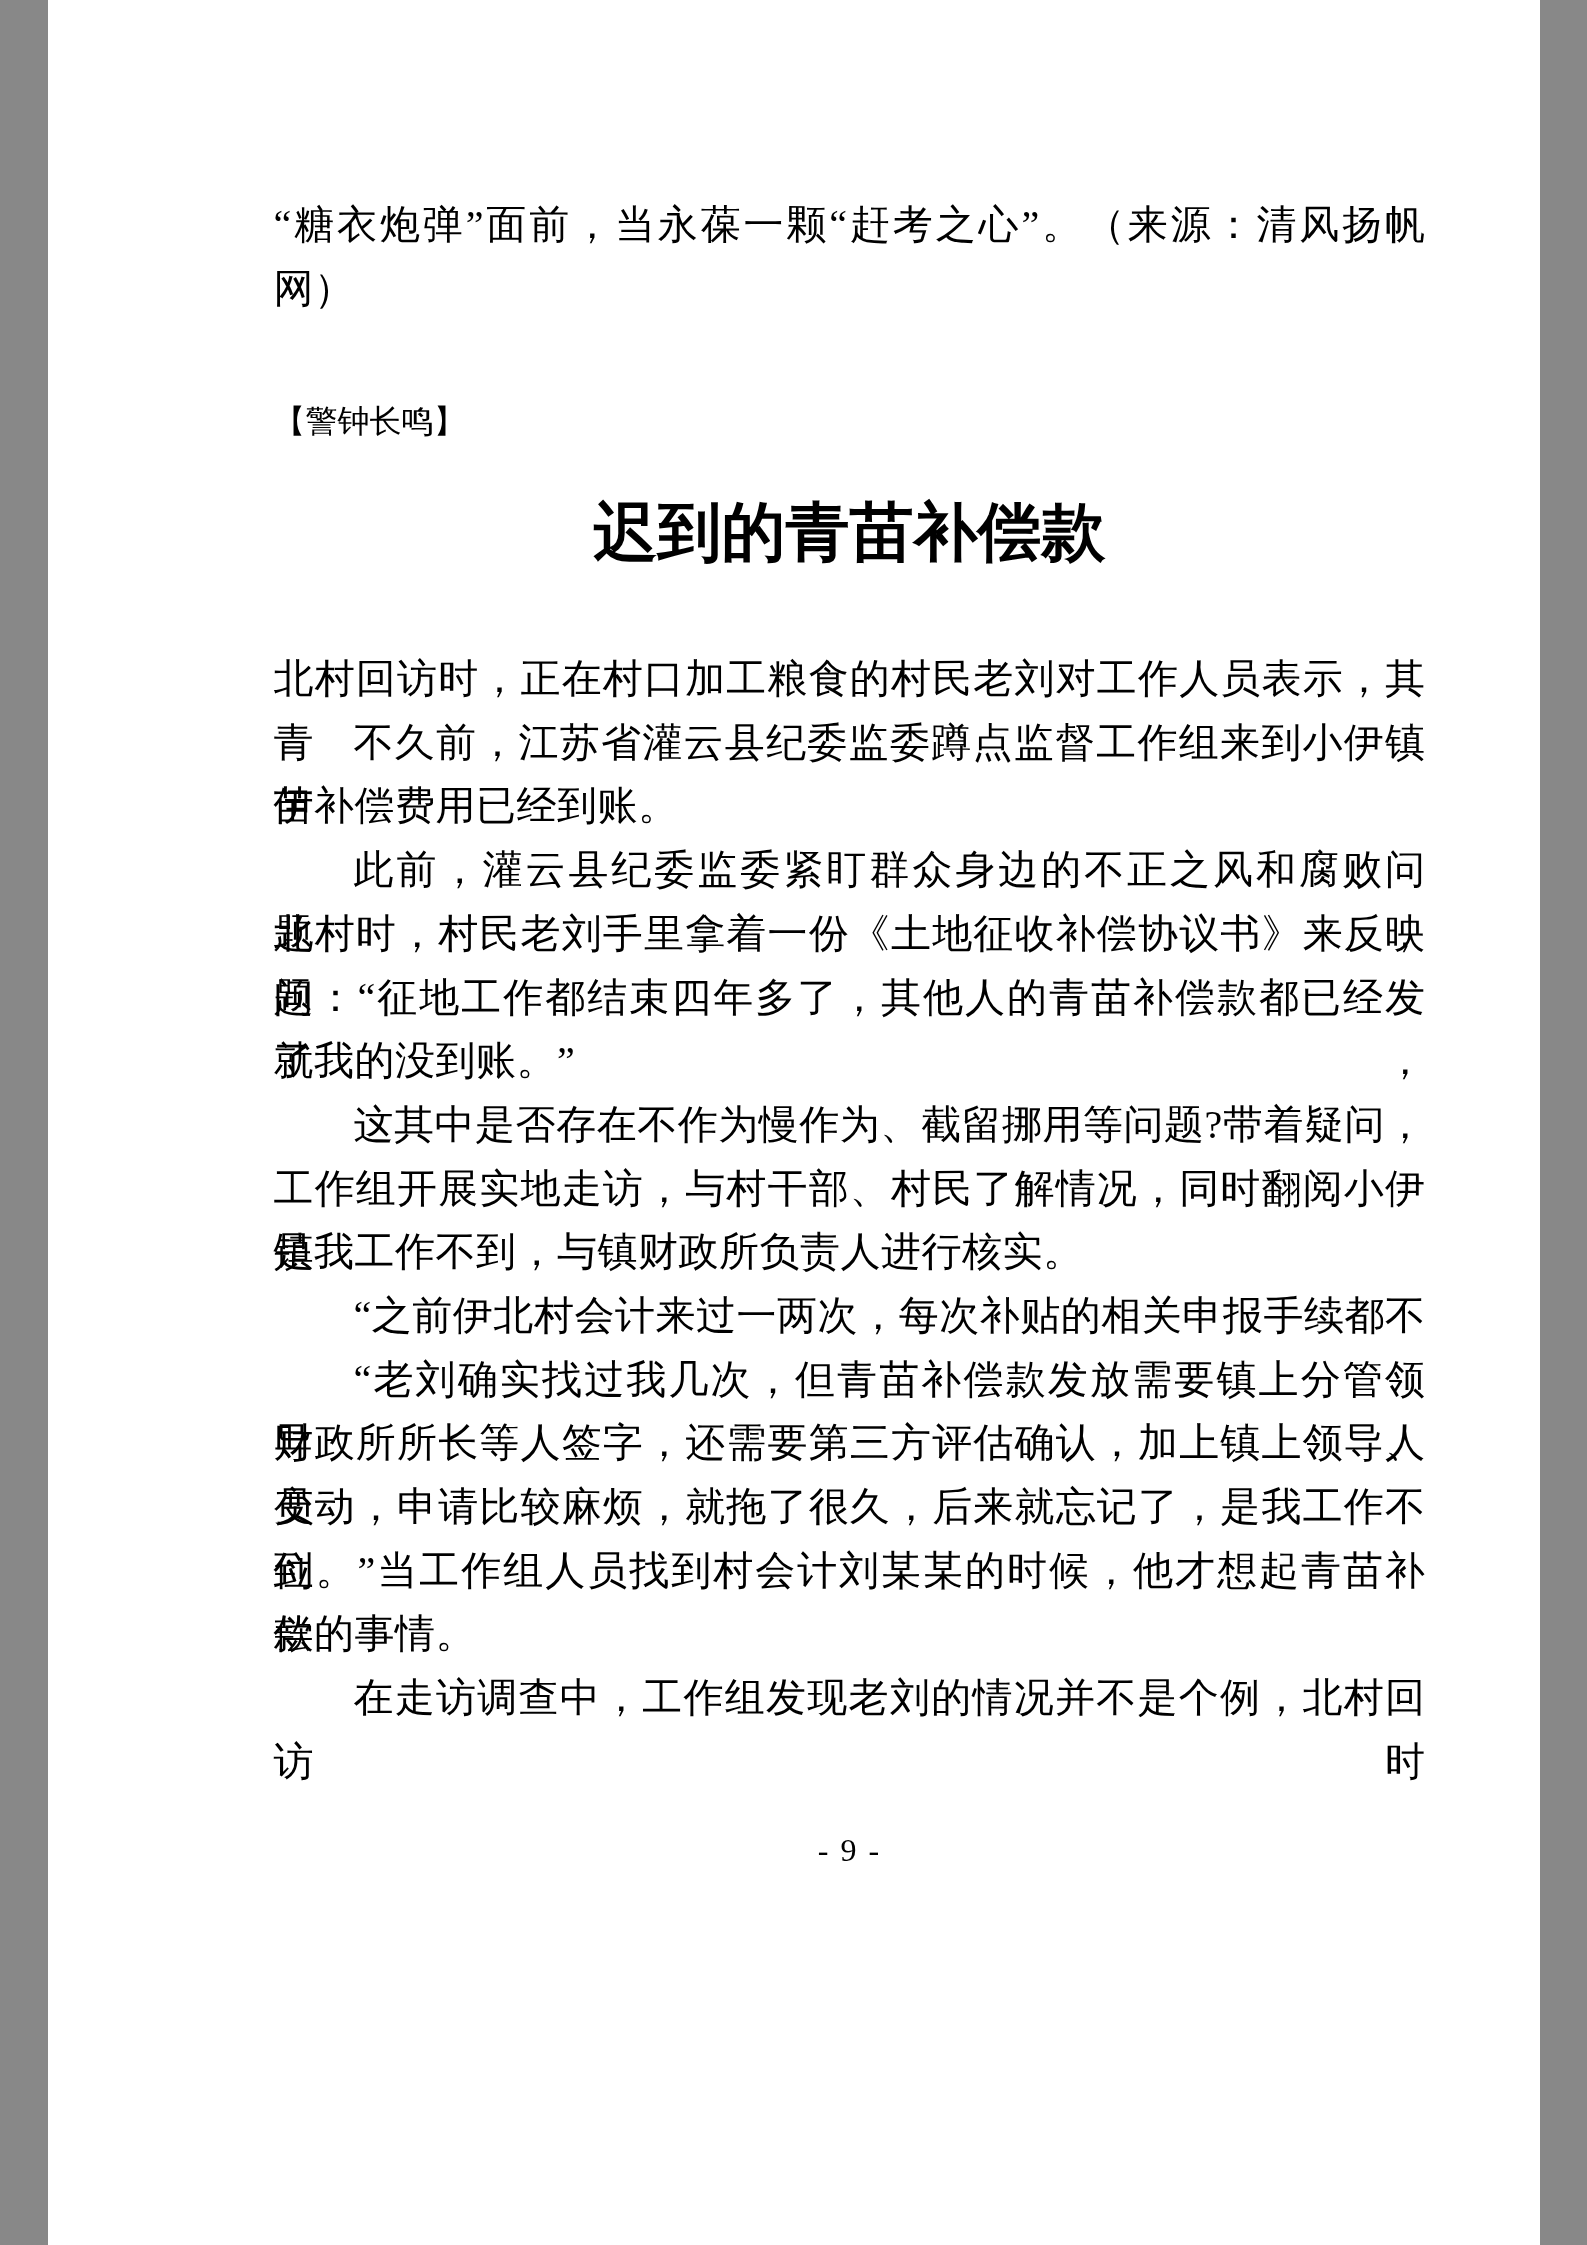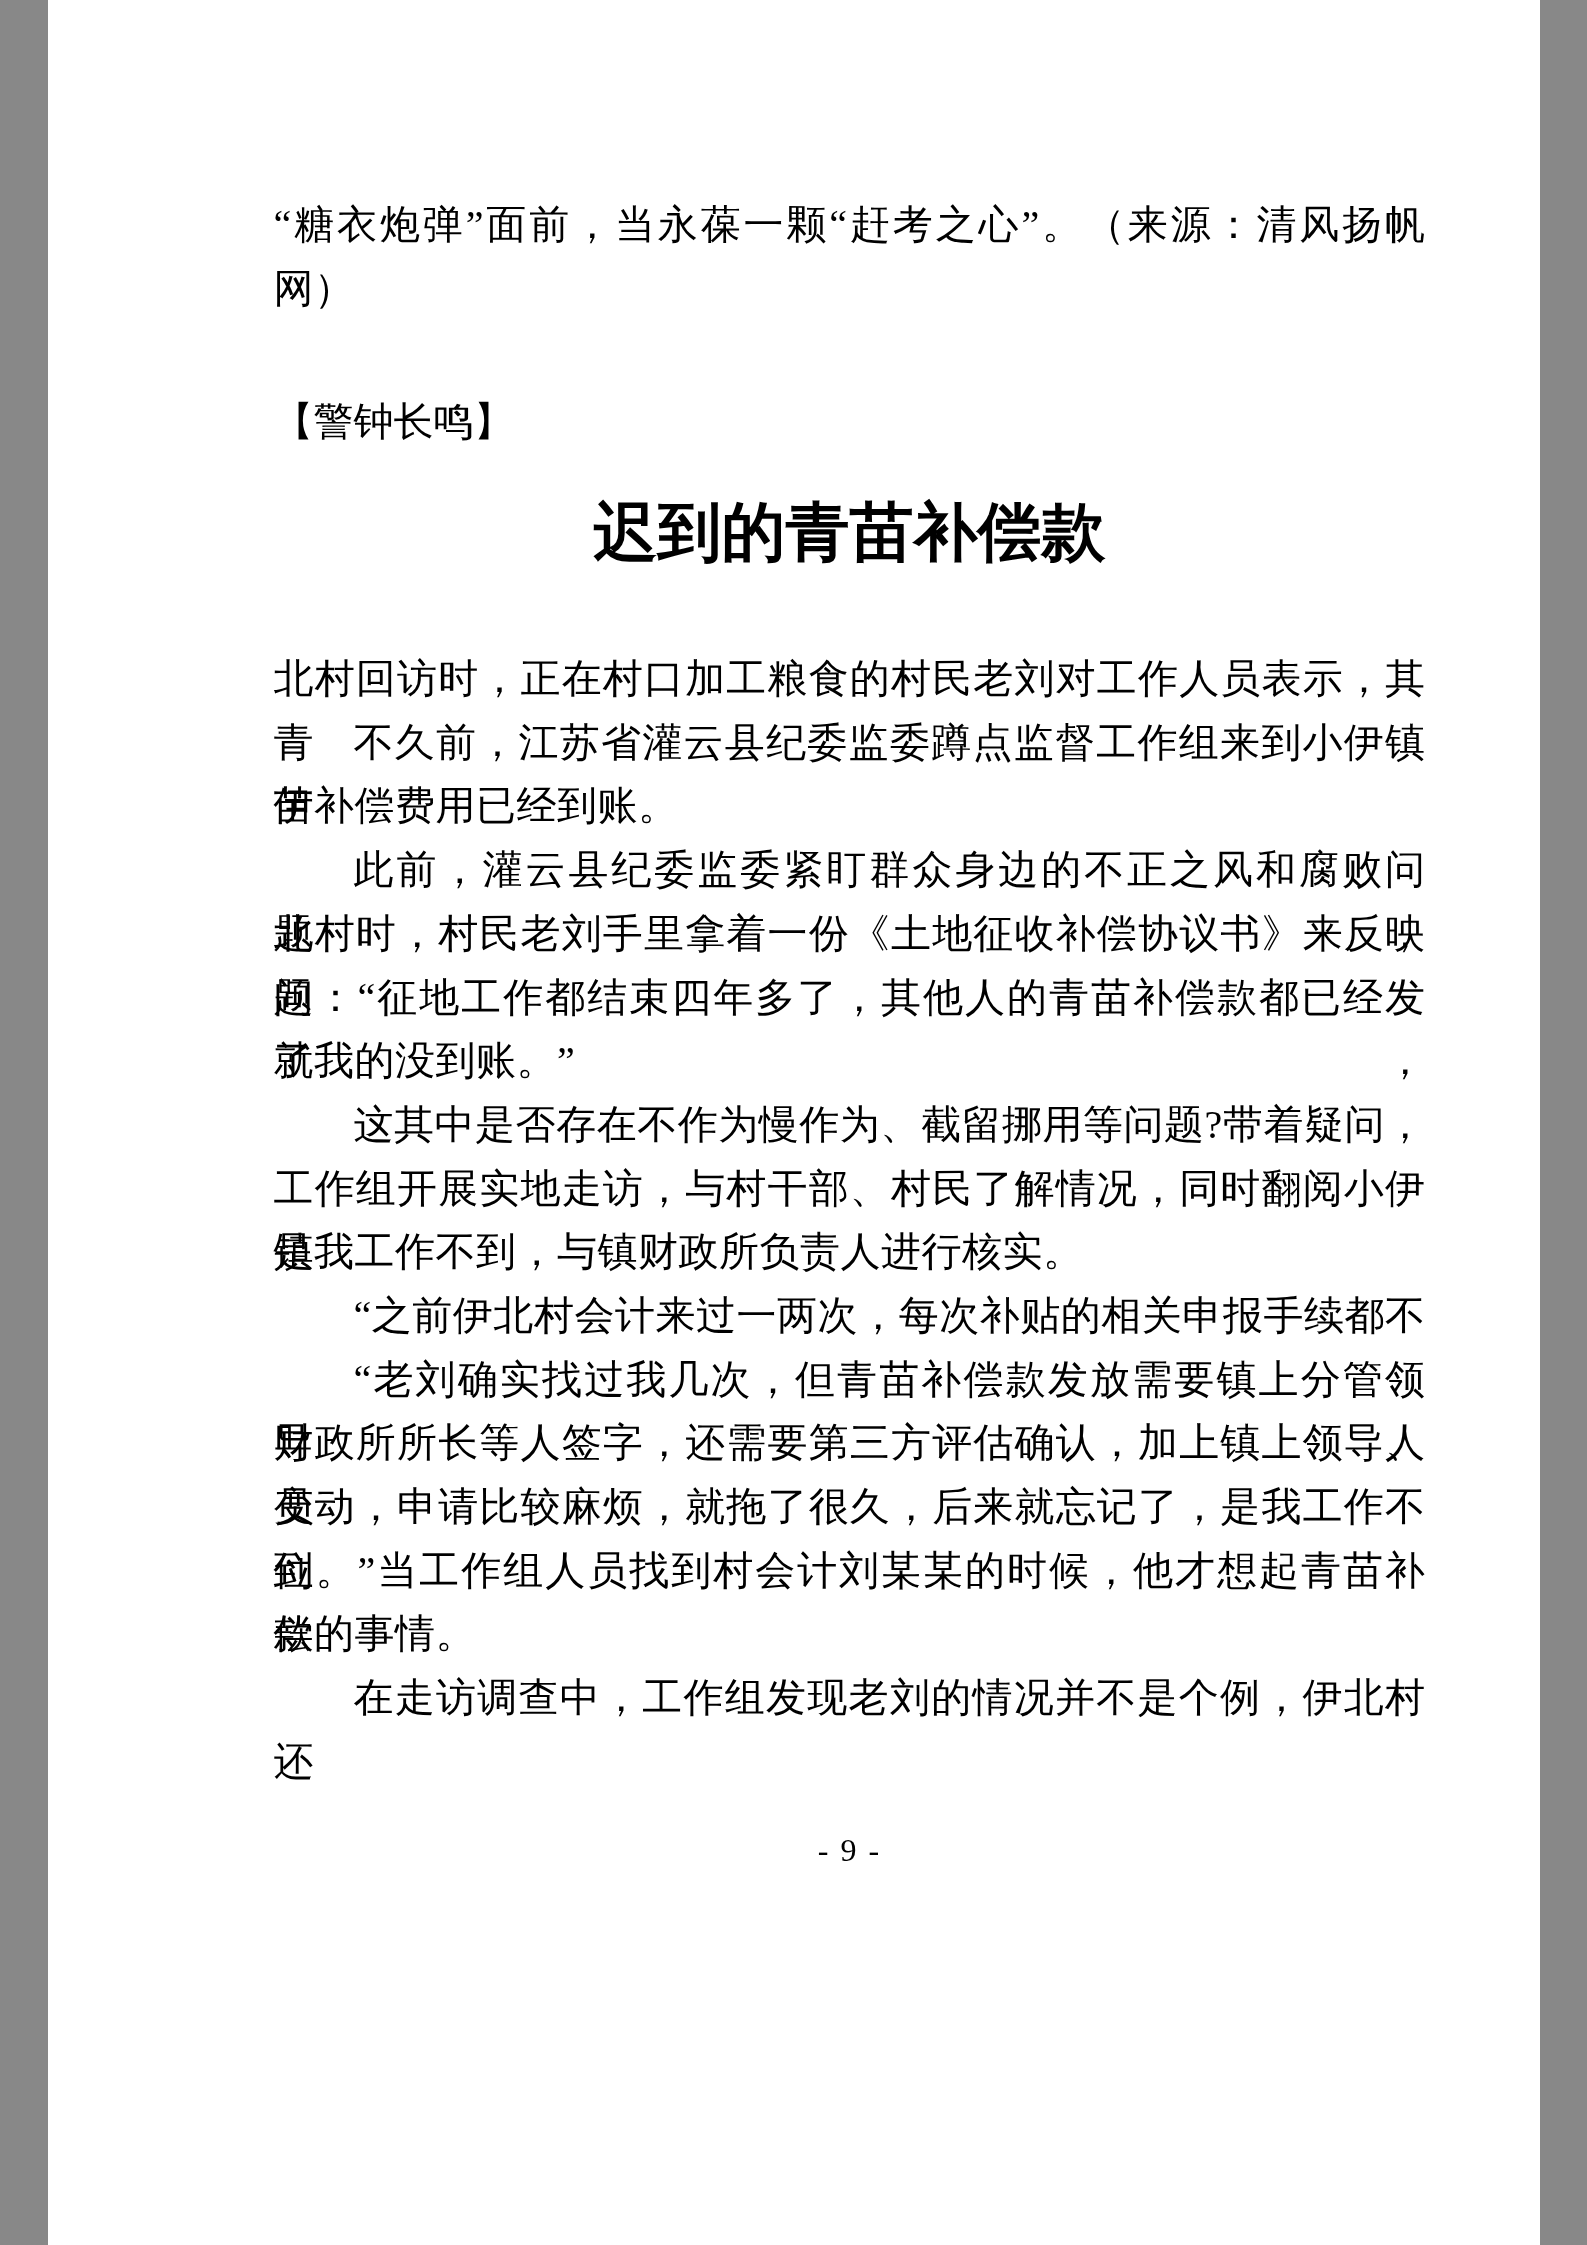--- a/index.html
+++ b/index.html
@@ -31,21 +31,21 @@
   }
   
   .line.jl {
     white-space: normal;
     text-align: justify;
     text-align-last: justify;
   }
   .line.first { text-indent: 80px; }
   .section-header {
     margin-top: 70px;
-    font-size: 40px;
+    font-size: 32px;
     height: 63.7px;
     line-height: 63.7px;
   }
   .title {
     margin: 43px 0 0 0;
     font-size: 64px;
     font-weight: bold;
     height: 72px;
     line-height: 72px;
     text-align: center;
@@ -97,20 +97,20 @@
           <div class="line first jl">“之前伊北村会计来过一两次，每次补贴的相关申报手续都不</div>
         </div>
         <div class="para">
           <div class="line first jl">“老刘确实找过我几次，但青苗补偿款发放需要镇上分管领导、</div>
           <div class="line jl">财政所所长等人签字，还需要第三方评估确认，加上镇上领导人员</div>
           <div class="line jl">变动，申请比较麻烦，就拖了很久，后来就忘记了，是我工作不到</div>
           <div class="line jl">位。”当工作组人员找到村会计刘某某的时候，他才想起青苗补偿</div>
           <div class="line">款的事情。</div>
         </div>
         <div class="para">
-          <div class="line first jl">在走访调查中，工作组发现老刘的情况并不是个例，伊北村还</div>
+          <div class="line first jl">在走访调查中，工作组发现老刘的情况并不是个例，北村回访时</div>
         </div>
       </div>
 
     <div class="page-number">- 9 -</div>
 
   </div>
 </div>
 
 </body></html>

